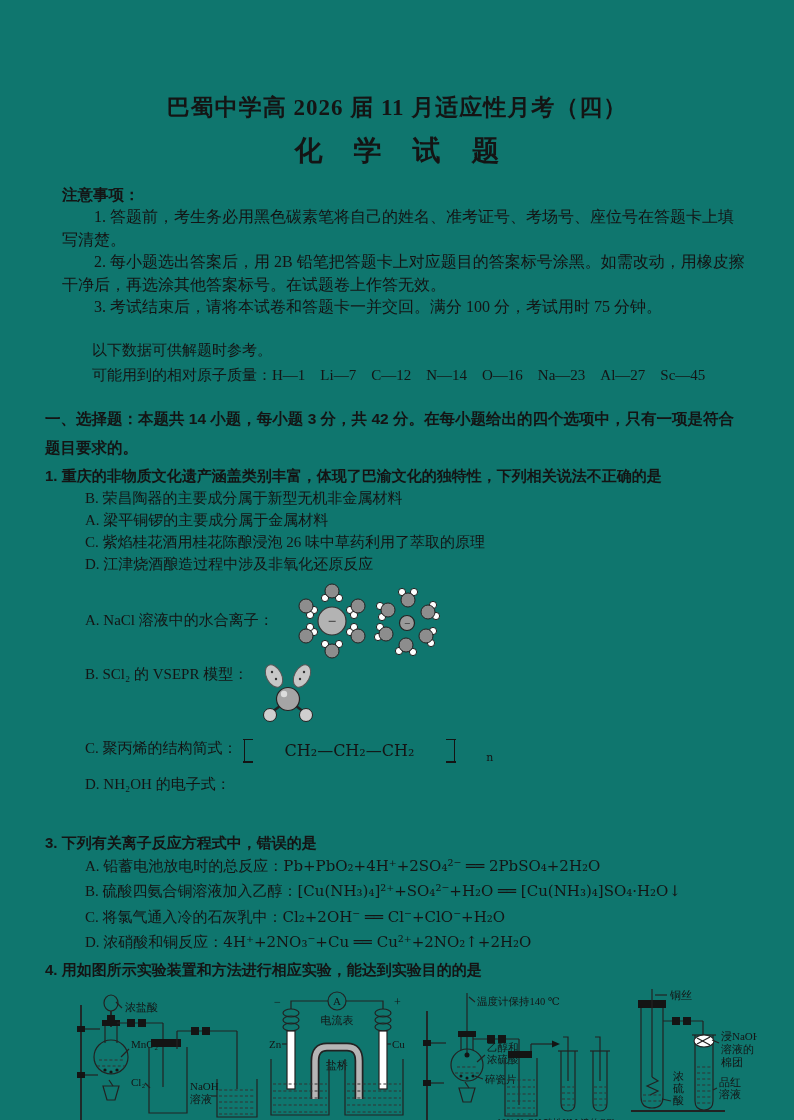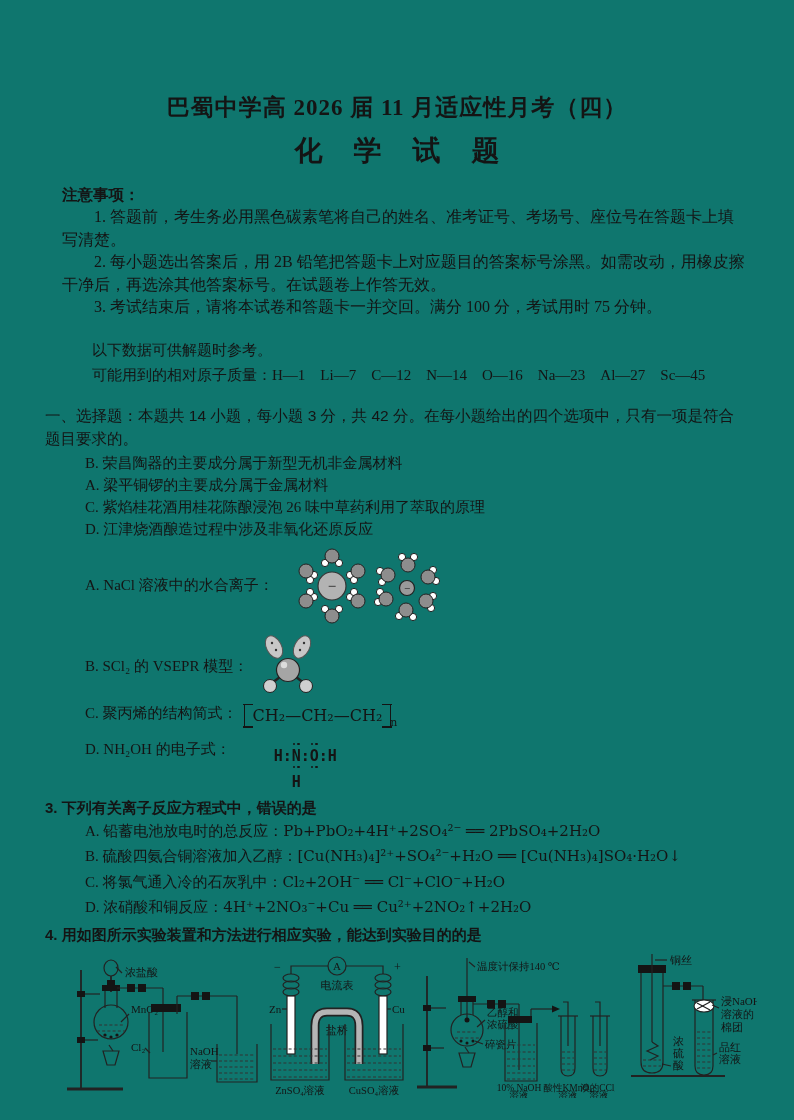--- a/index.html
+++ b/index.html
@@ -14,39 +14,39 @@
   .subtitle { text-align:center; font-size:28px; font-weight:700; letter-spacing:12px; margin-top:9px; text-indent:12px; }
   
   .notice { margin-left:17px; margin-top:14px; }
   .notice-heading { font-family:"Liberation Sans","DejaVu Sans",sans-serif; font-weight:700; font-size:15.5px; line-height:22px; }
   .notice p { font-size:16px; line-height:22.5px; text-indent:2em; }
   
   .reference { margin-left:17px; margin-top:19px; }
   .reference p { font-size:15px; line-height:25px; text-indent:2em; white-space:pre-wrap; }
   
   .section-heading {
-    font-family:"Liberation Sans","DejaVu Sans",sans-serif; font-weight:400;
-    font-size:15.5px; line-height:23px; margin-top:16px;
+    font-family:"Liberation Sans","DejaVu Sans",sans-serif; font-weight:700;
+    font-size:15.5px; line-height:29px; margin-top:16px;
   }
   
   .q { margin-top:2px; }
   .q-stem { font-family:"Liberation Sans","DejaVu Sans",sans-serif; font-weight:700; font-size:15px; line-height:22px; margin-top:3px; }
   .q-opt { font-size:15px; line-height:22px; margin-left:40px; }
   .q3 .q-opt { line-height:25.5px; }
   .eq { font-family:"DejaVu Serif",serif; }
   
   .q2-rowA { display:flex; align-items:center; margin-left:40px; height:88px; }
-  .q2-rowB { display:flex; align-items:center; margin-left:40px; height:74px; }
+  .q2-rowB { display:flex; margin-left:40px; height:74px; }
   .q2-rowC { display:flex; align-items:flex-start; margin-left:40px; height:30px; }
-  .q2-rowD { display:flex; align-items:flex-start; margin-left:40px; height:60px; padding-top:6px;gap:35px; }
+  .q2-rowD { display:flex; align-items:flex-start; margin-left:40px; height:60px; padding-top:6px; }
   .q2-rowA .lbl, .q2-rowB .lbl, .q2-rowC .lbl, .q2-rowD .lbl { font-size:15px; white-space:nowrap; }
   .hydration-svg { margin-left:6px; }
   .vsepr-svg { margin-left:8px; margin-top:-6px; }
   
-  .polymer { display:inline-flex; align-items:center; margin-left:6px; font-family:"DejaVu Serif",serif; }
+  .polymer { display:inline-flex; align-items:center; margin-left:6px; font-family:"DejaVu Serif",serif;gap:32px; }
   .pbk { display:inline-block; position:relative; width:9px; height:24px; }
   .pbk.l { border-left:1.8px solid #141414; }
   .pbk.l::before, .pbk.l::after { content:""; position:absolute; left:-2px; width:10px; height:1.8px; background:#141414; }
   .pbk.r { border-right:1.8px solid #141414; }
   .pbk.r::before, .pbk.r::after { content:""; position:absolute; right:-2px; width:10px; height:1.8px; background:#141414; }
   .pbk::before { top:0; } .pbk::after { bottom:0; }
   .polymer sub { font-size:11px; position:relative; top:7px; left:-1px; }
   
   .lewis { position:relative; display:inline-block; width:68px; height:54px; margin-left:8px;
            font-family:"DejaVu Sans Mono",monospace; font-size:15px; }
@@ -83,20 +83,21 @@
   </div>
 
   <div class="reference">
     <p>以下数据可供解题时参考。</p>
     <p>可能用到的相对原子质量：H—1　Li—7　C—12　N—14　O—16　Na—23　Al—27　Sc—45</p>
   </div>
 
   <div class="section-heading">一、选择题：本题共 14 小题，每小题 3 分，共 42 分。在每小题给出的四个选项中，只有一项是符合题目要求的。</div>
 
   <div class="q">
+    <div class="q-stem">1. 重庆的非物质文化遗产涵盖类别丰富，体现了巴渝文化的独特性，下列相关说法不正确的是</div>
     <div class="q-opt">B. 荣昌陶器的主要成分属于新型无机非金属材料</div>
     <div class="q-opt">A. 梁平铜锣的主要成分属于金属材料</div>
     <div class="q-opt">C. 紫焰桂花酒用桂花陈酿浸泡 26 味中草药利用了萃取的原理</div>
     <div class="q-opt">D. 江津烧酒酿造过程中涉及非氧化还原反应</div>
   </div>
 
   <div class="q">
 
     <div class="q2-rowA">
       <span class="lbl">A. NaCl 溶液中的水合离子：</span>
@@ -179,28 +180,20 @@
       <span class="polymer">
         <span class="pbk l"></span>
         <span>CH₂—CH₂—CH₂</span>
         <span class="pbk r"></span>
         <sub>n</sub>
       </span>
     </div>
 
     <div class="q2-rowD">
       <span class="lbl">D. NH₂OH 的电子式：</span>
-      <span class="lewis">
-        <span class="dots tn"></span>
-        <span class="dots to"></span>
-        <span class="lw-main">H:N:O:H</span>
-        <span class="dots bn"></span>
-        <span class="dots bo"></span>
-        <span class="lw-h">H</span>
-      </span>
     </div>
   </div>
 
   <div class="q q3">
     <div class="q-stem">3. 下列有关离子反应方程式中，错误的是</div>
     <div class="q-opt"><span>A. 铅蓄电池放电时的总反应：</span><span class="eq">Pb+PbO₂+4H⁺+2SO₄²⁻ ══ 2PbSO₄+2H₂O</span></div>
     <div class="q-opt"><span>B. 硫酸四氨合铜溶液加入乙醇：</span><span class="eq">[Cu(NH₃)₄]²⁺+SO₄²⁻+H₂O ══ [Cu(NH₃)₄]SO₄·H₂O↓</span></div>
     <div class="q-opt"><span>C. 将氯气通入冷的石灰乳中：</span><span class="eq">Cl₂+2OH⁻ ══ Cl⁻+ClO⁻+H₂O</span></div>
     <div class="q-opt"><span>D. 浓硝酸和铜反应：</span><span class="eq">4H⁺+2NO₃⁻+Cu ══ Cu²⁺+2NO₂↑+2H₂O</span></div>
   </div>

